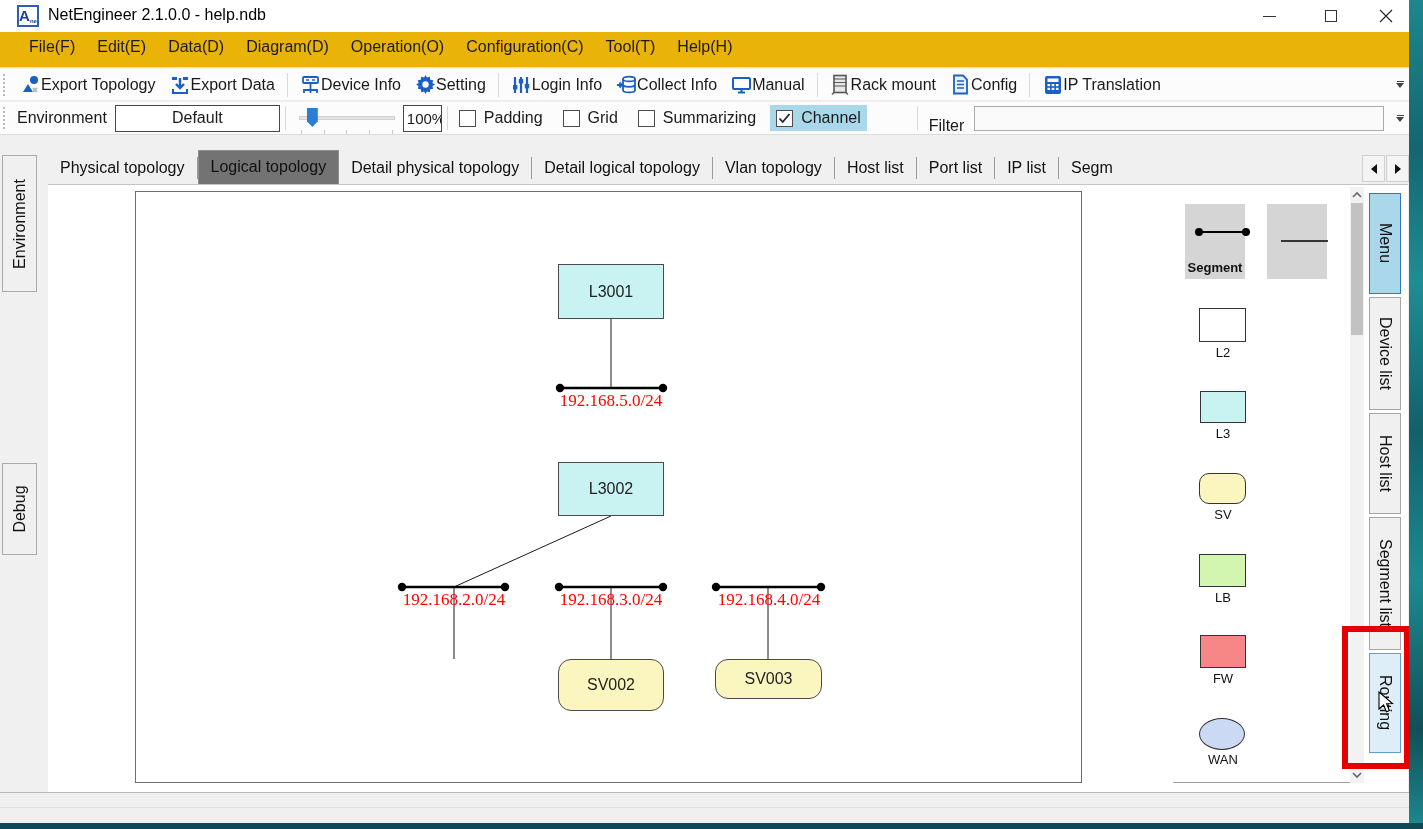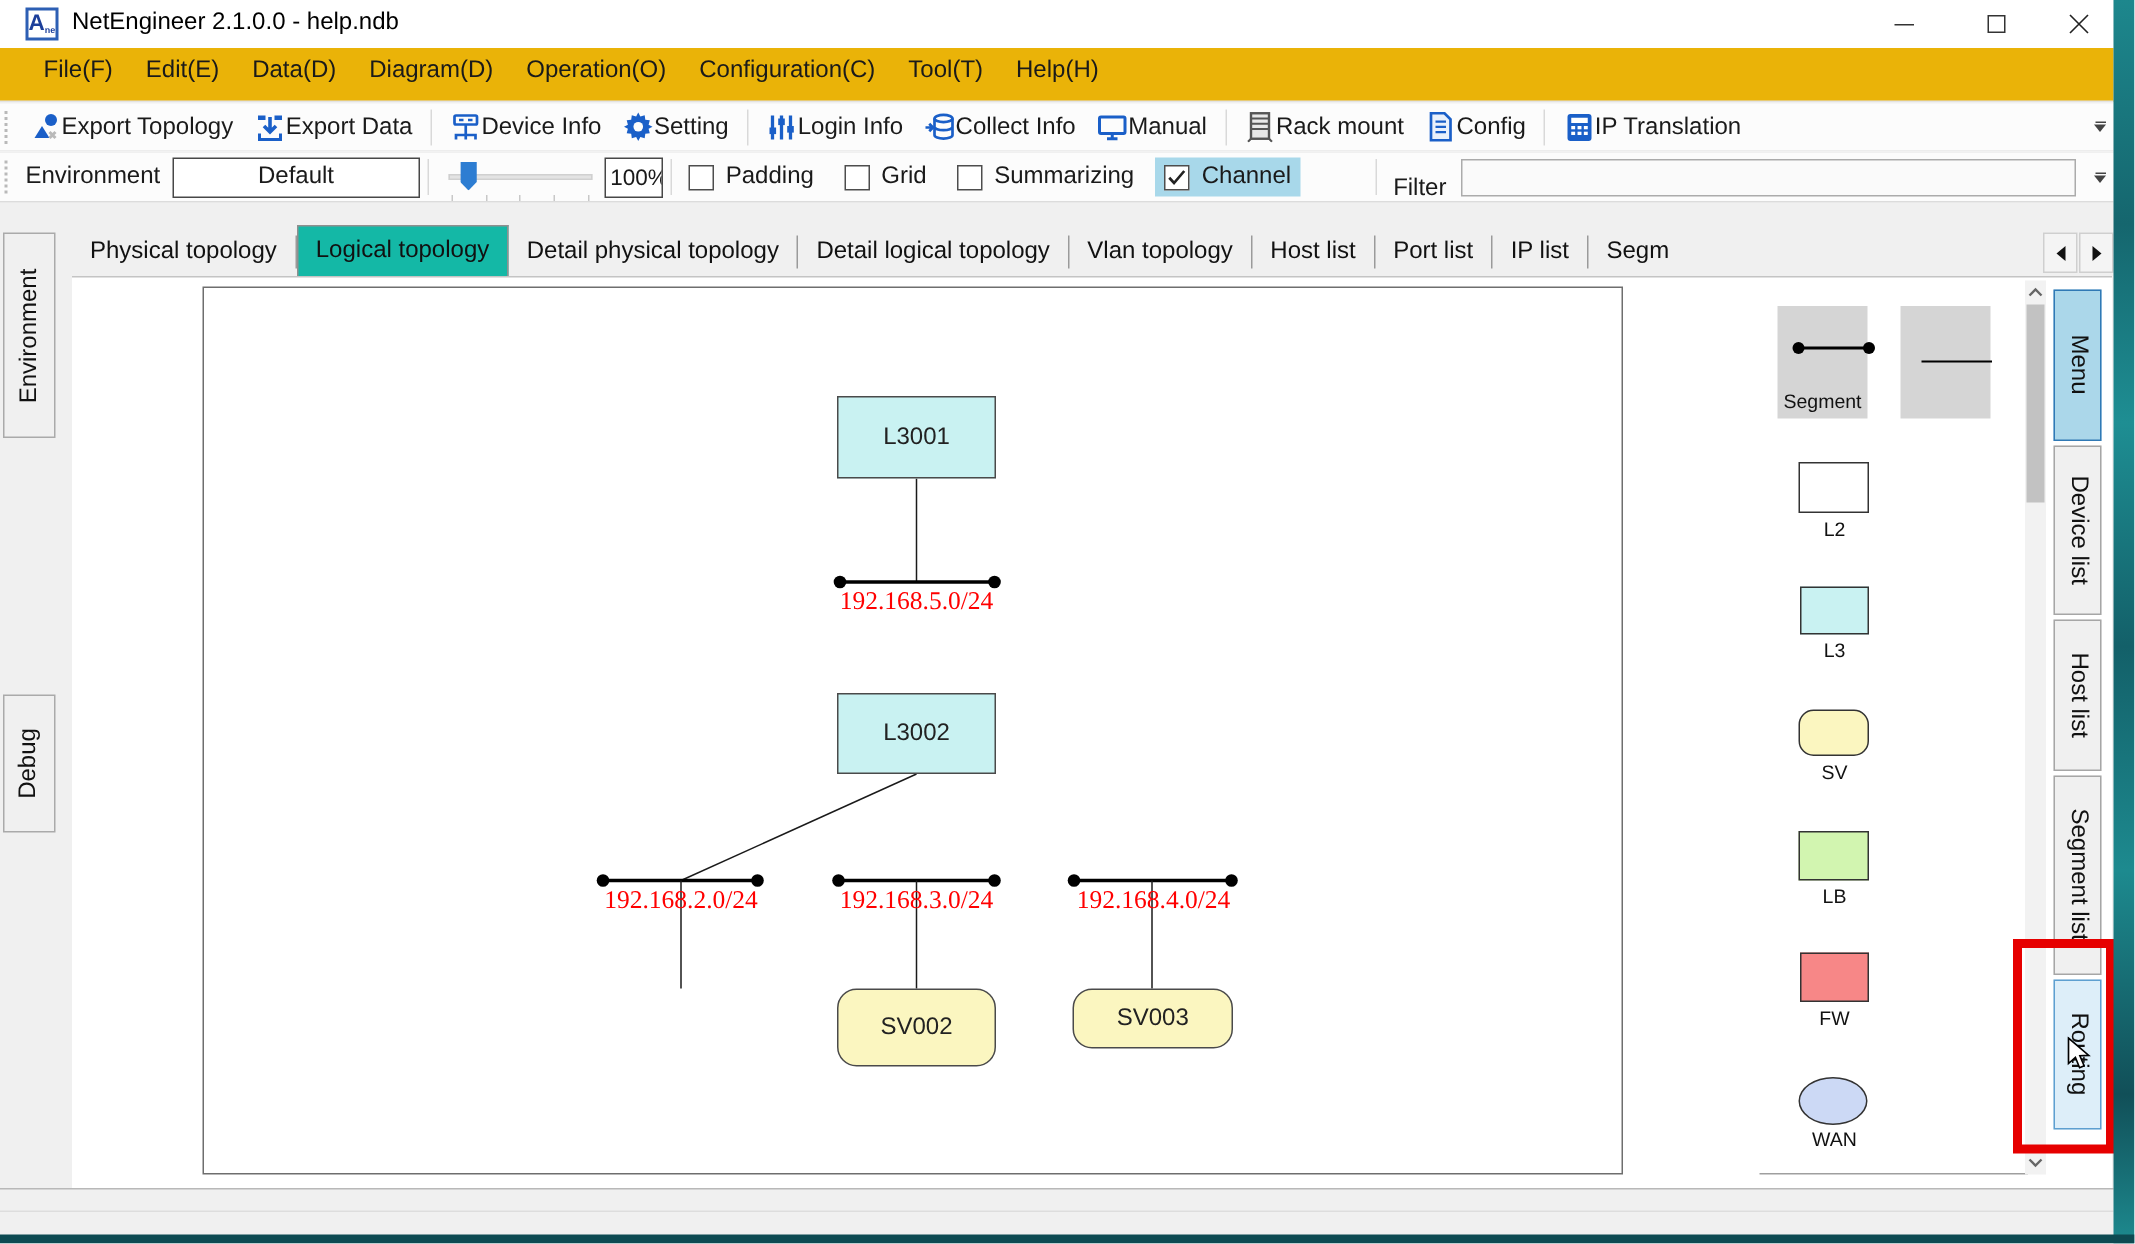--- a/index.html
+++ b/index.html
@@ -53,38 +53,38 @@
 
   
   .ltab { position:absolute; left:2px; width:35px; background:#f0f0f0; border:1px solid #aaaaaa;
           display:flex; align-items:center; justify-content:center; }
   .ltab span { transform:rotate(-90deg); white-space:nowrap; font-size:16px; color:#111; }
 
   
   .tabbar { position:absolute; left:48px; top:151px; height:33px; display:flex; align-items:flex-end; }
   .dtab { font-size:16px; padding:5px 12px 7px 12px; position:relative; color:#111; }
   .dtab-sep { width:1px; height:22px; background:#9a9a9a; align-self:center; }
-  .dtab.active { background:#14b8a6; border:1px solid #8f8f8f; border-bottom:none; padding-top:7px; padding-bottom:9px; margin-bottom:-1px; }
+  .dtab.active { background:#737373; border:1px solid #8f8f8f; border-bottom:none; padding-top:7px; padding-bottom:9px; margin-bottom:-1px; }
   .tab-arrow { position:absolute; top:155px; width:23px; height:27px; background:#f4f4f4; border:1px solid #cfcfcf;
                display:flex; align-items:center; justify-content:center; }
   .tri-left { width:0; height:0; border-top:5px solid transparent; border-bottom:5px solid transparent; border-right:6px solid #111; }
   .tri-right { width:0; height:0; border-top:5px solid transparent; border-bottom:5px solid transparent; border-left:6px solid #111; }
 
   
   .content { position:absolute; left:48px; top:184px; width:1360px; height:608px; background:#ffffff; border-top:1px solid #c4c4c4; }
   .canvas { position:absolute; left:87px; top:6px; width:947px; height:592px; border:1px solid #6e6e6e; background:#fff; }
   .node { position:absolute; border:1px solid #4a4a4a; display:flex; align-items:center; justify-content:center;
           font-size:16px; color:#222; }
   .node.l3 { background:#c9f2f2; }
   .node.sv { background:#fbf6c0; border-radius:13px; }
   .seglabel { position:absolute; color:#ff0000; font-size:17px; font-family:"Liberation Serif", serif; white-space:nowrap; transform:translateX(-50%); }
 
   
   .palette { position:absolute; left:1125px; top:6px; width:179px; height:592px; background:#fff; border-bottom:1px solid #9f9f9f; }
-  .ptile { position:absolute; width:60px; height:75px; background:#d5d5d5; }
+  .ptile { position:absolute; width:60px; height:75px; background:#d5d5d5;font-weight:bold; }
   .ptile .lbl { position:absolute; bottom:4px; width:100%; text-align:center; font-size:13px; color:#111; }
   .pshape-lbl { position:absolute; width:100px; text-align:center; font-size:13px; color:#111; transform:translateX(-50%); }
   .shape { position:absolute; border:1px solid #333; }
 
   
   .pscroll { position:absolute; left:1302px; top:2px; width:14px; height:596px; background:#f2f2f2; }
   .pscroll .thumb { position:absolute; left:1px; top:16px; width:12px; height:132px; background:#c2c2c2; }
 
   
   .rtab { position:absolute; left:1321px; width:32px; background:#f0f0f0; border:1px solid #a6a6a6;

